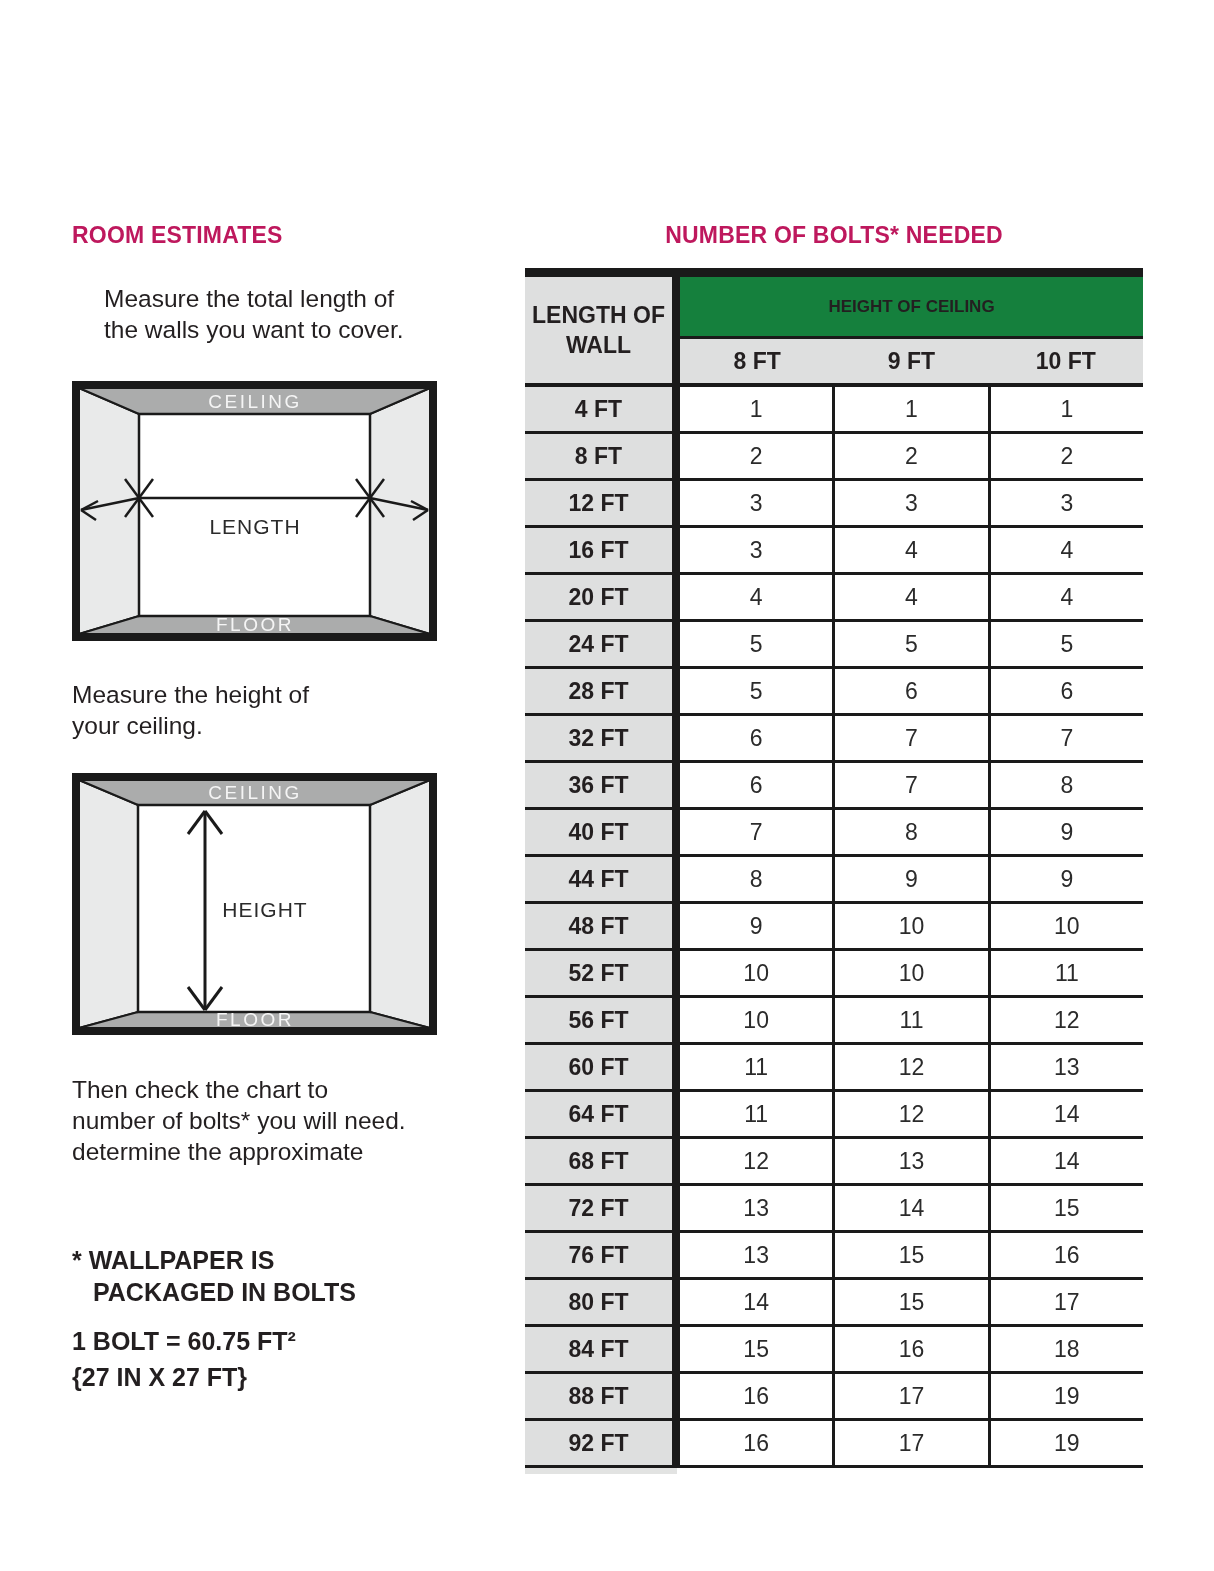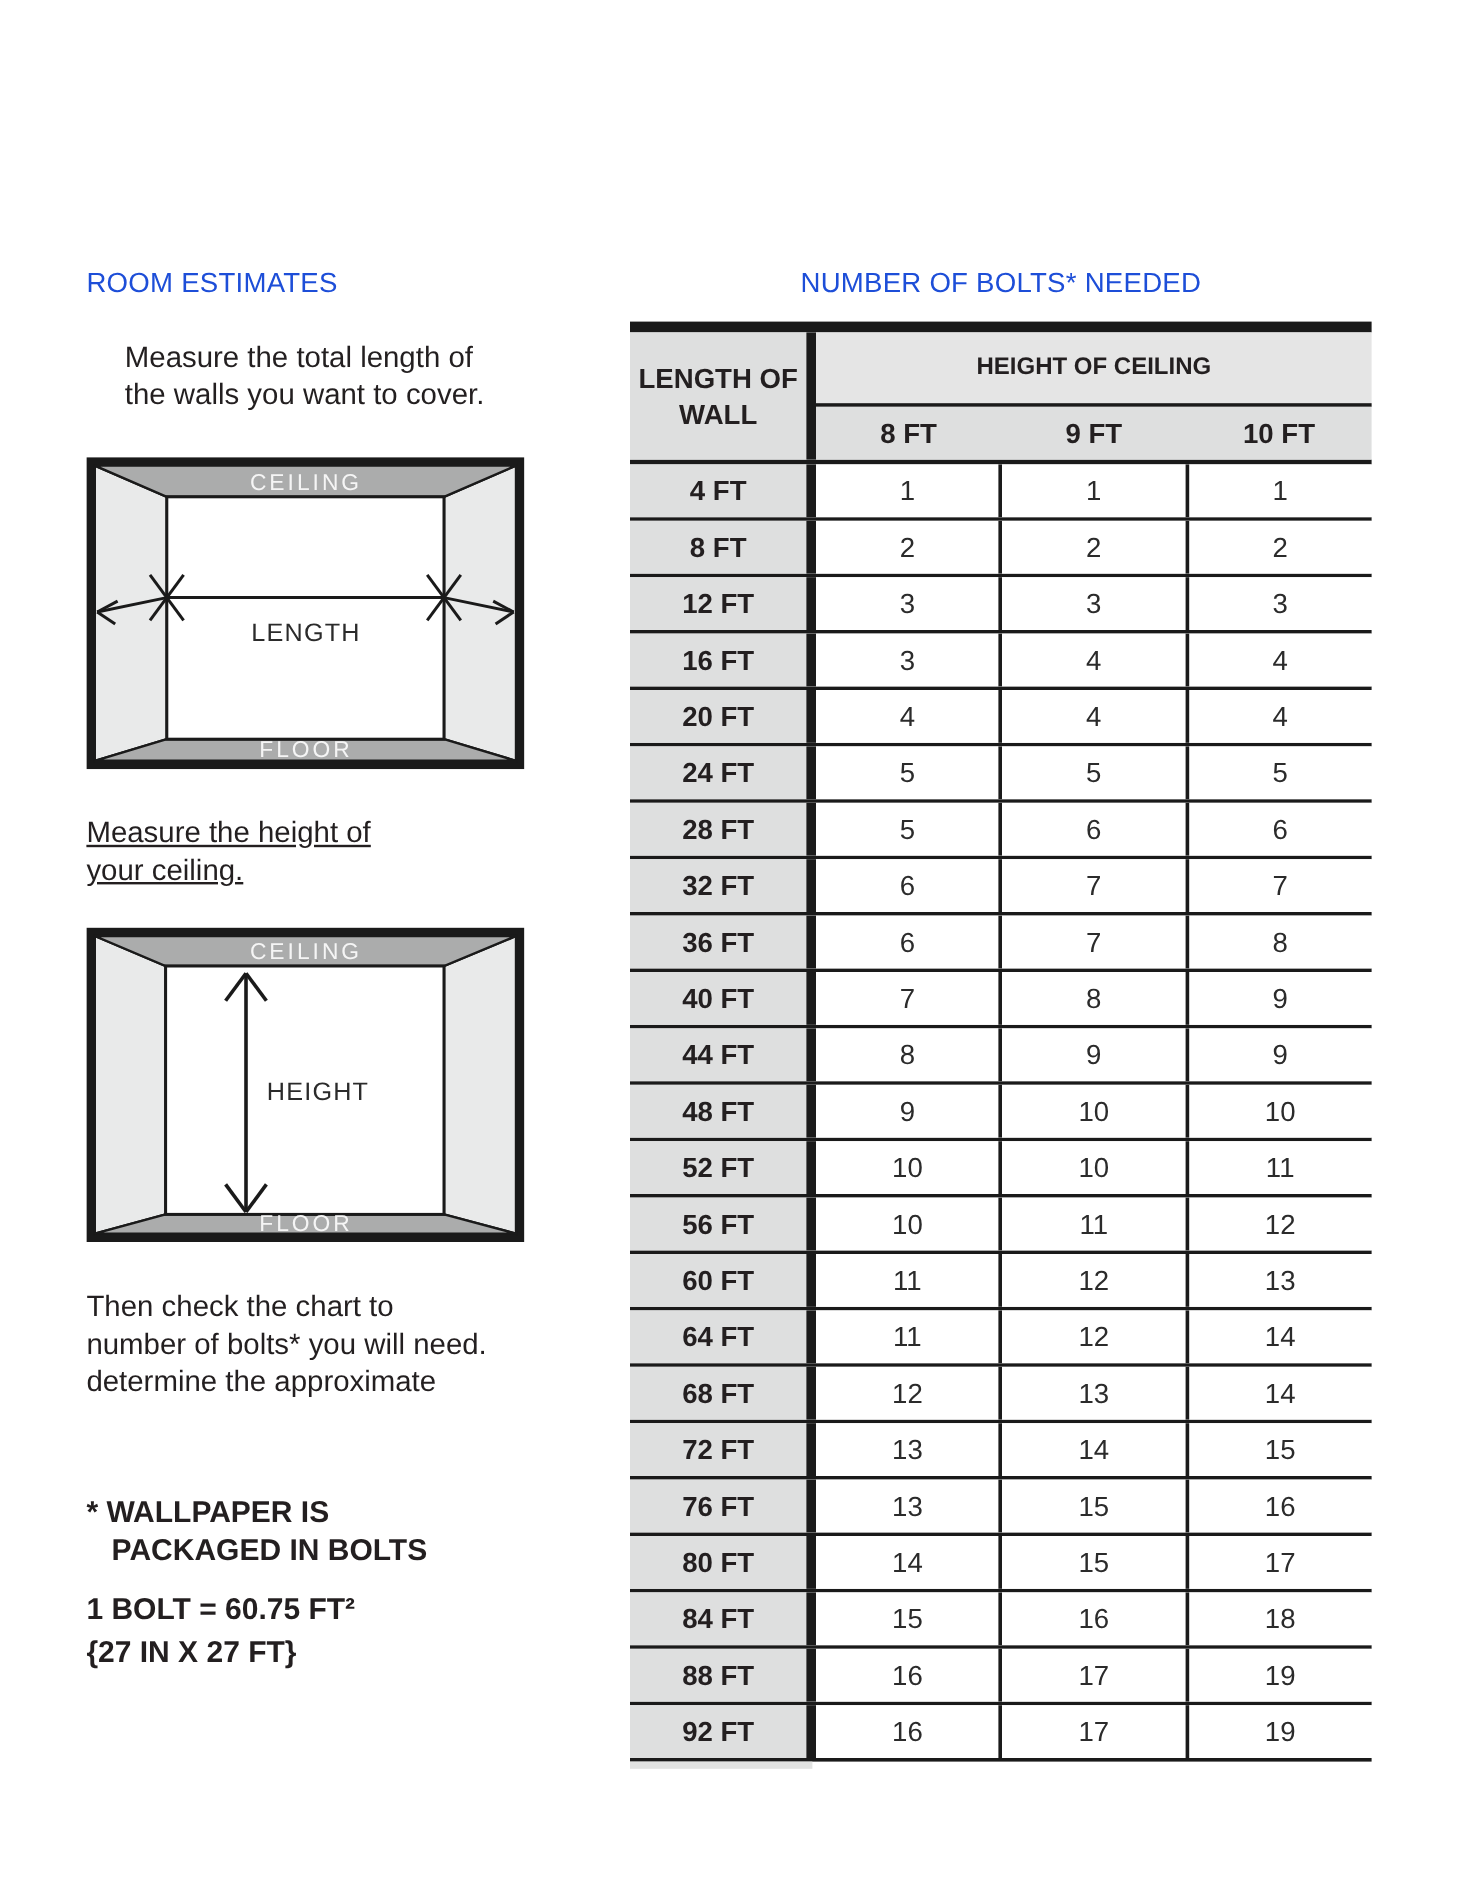--- a/index.html
+++ b/index.html
@@ -2,30 +2,30 @@
 <html><head>
 <meta charset="utf-8">
 <style>
   html,body{margin:0;padding:0;background:#ffffff;}
   body{font-family:"Liberation Sans","DejaVu Sans",sans-serif;color:#231F20;}
   .page{position:relative;width:1214px;height:1571px;background:#fff;overflow:hidden;}
 
   
   .main-title{position:absolute;left:72px;top:60px;font-size:47px;font-weight:bold;
     letter-spacing:-1px;color:#50BFE7;white-space:nowrap;}
-  .section-heading{position:absolute;font-size:23px;font-weight:normal;color:#1d4ed8;
+  .section-heading{position:absolute;font-size:23px;font-weight:bold;color:#be185d;
     letter-spacing:0.2px;white-space:nowrap;}
   .heading-left{left:72px;top:222px;}
   .heading-table{left:525px;top:222px;width:618px;text-align:center;}
 
   
   .para{position:absolute;left:72px;font-size:24.5px;line-height:31px;color:#231F20;}
   .para .line{display:block;}
   .para1{top:283px;margin-left:32px;}
-  .para2{top:679px;text-decoration:underline;}
+  .para2{top:679px;}
   .para3{top:1074px;}
 
   .footnote{position:absolute;left:72px;top:1244px;font-size:25px;font-weight:bold;line-height:32px;}
   .footnote .line{display:block;}
   .footnote .line:nth-child(2){margin-left:21px;}
   .bolt-spec{position:absolute;left:72px;top:1323px;font-size:25px;font-weight:bold;line-height:36px;}
   .bolt-spec .line{display:block;}
 
   
   .diagram{position:absolute;left:72px;}
@@ -33,22 +33,22 @@
   .diagram2{top:773px;}
 
   
   .table-wrap{position:absolute;left:525px;top:268px;width:618px;}
   .t-top-bar{height:9px;background:#1A1A1A;}
   .t-header{display:flex;border-bottom:4px solid #1A1A1A;}
   .t-corner{width:147px;border-right:8px solid #1A1A1A;background:#DEDFDF;
     display:flex;align-items:center;justify-content:center;text-align:center;
     font-weight:bold;font-size:23px;line-height:30px;}
   .t-colheads{flex:1;display:flex;flex-direction:column;}
-  .t-group{height:62px;border-bottom:3px solid #1A1A1A;background:#e5e5e5;
-    display:flex;align-items:center;justify-content:center;font-weight:bold;font-size:20px;box-sizing:border-box;}
+  .t-group{height:62px;border-bottom:3px solid #1A1A1A;background:#15803d;
+    display:flex;align-items:center;justify-content:center;font-weight:bold;font-size:17px;box-sizing:border-box;}
   .t-subrow{height:44px;background:#DEDFDF;display:flex;}
   .t-subcell{flex:1;display:flex;align-items:center;justify-content:center;font-weight:bold;font-size:23px;}
   .t-row{display:flex;height:47px;border-bottom:3px solid #1A1A1A;box-sizing:border-box;}
   .t-rowlabel{width:147px;border-right:8px solid #1A1A1A;background:#DEDFDF;
     display:flex;align-items:center;justify-content:center;font-weight:bold;font-size:23px;}
   .t-cells{flex:1;display:flex;}
   .t-cell{flex:1;display:flex;align-items:center;justify-content:center;font-size:23px;background:#fff;color:#2B2B2B;}
   .t-cell + .t-cell{border-left:3px solid #1A1A1A;}
   .t-stub{width:152px;height:6px;background:#E2E3E2;}
 

